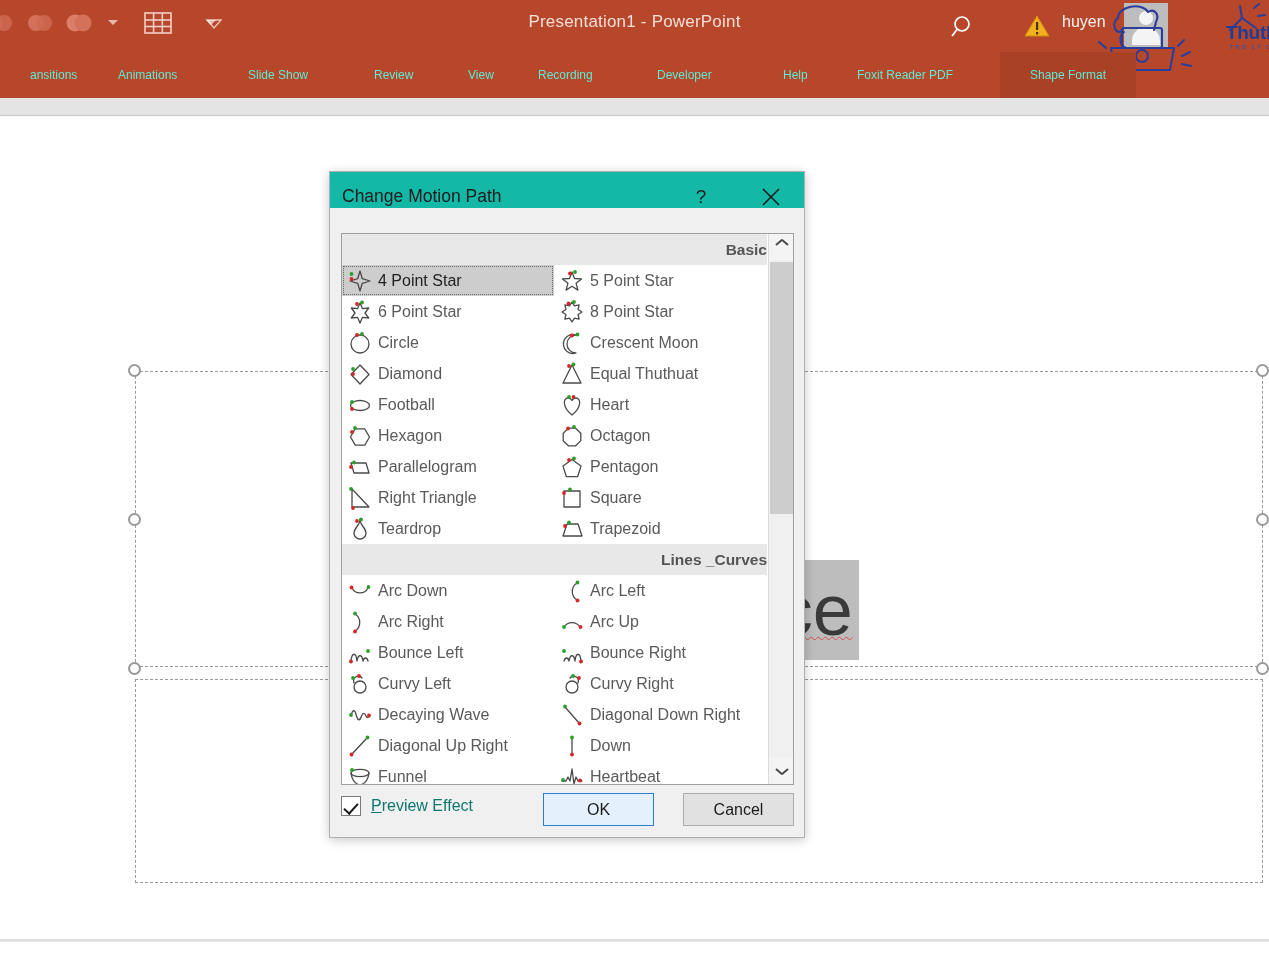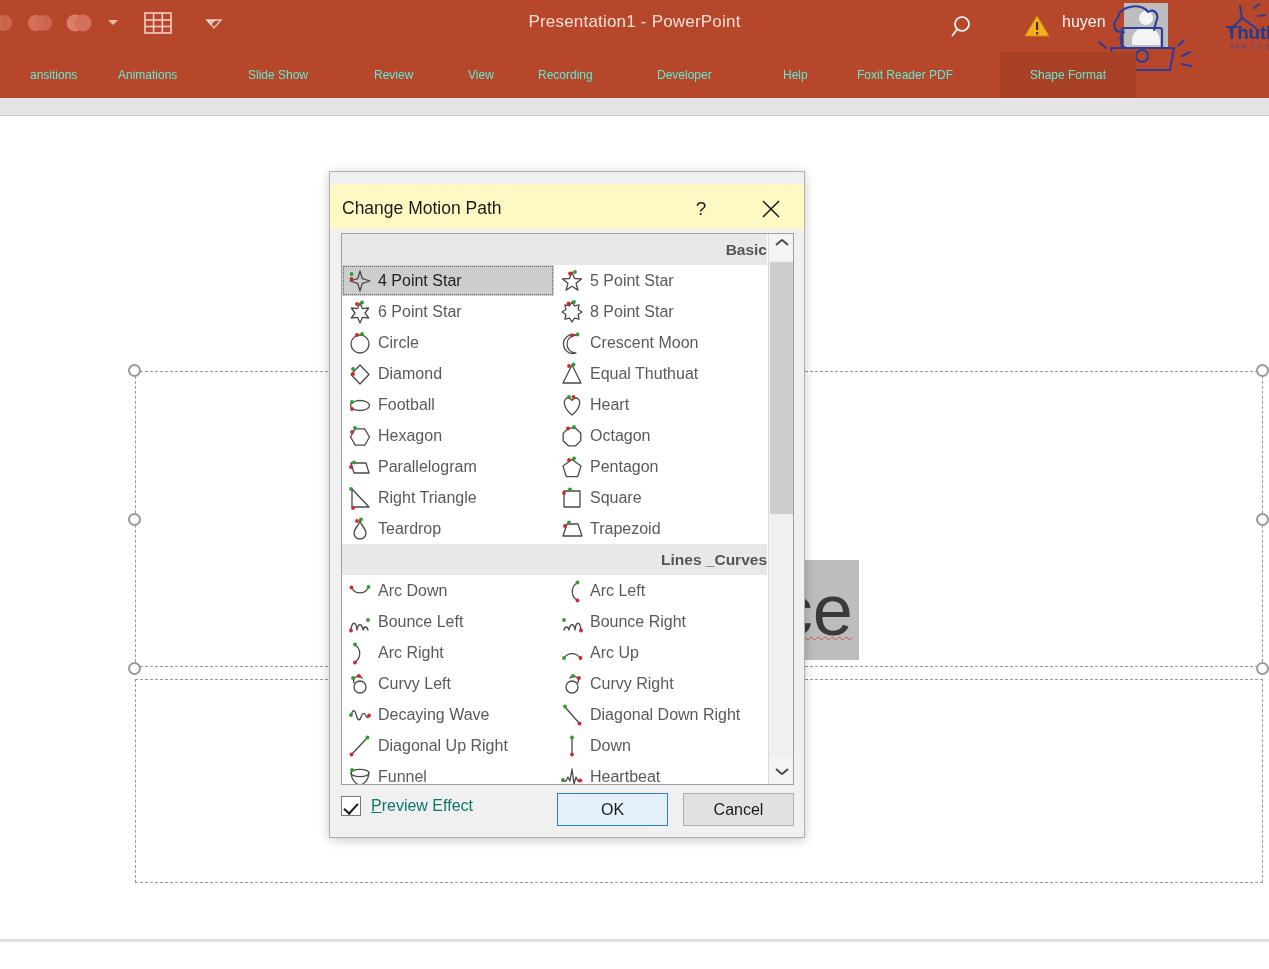--- a/index.html
+++ b/index.html
@@ -122,22 +122,22 @@
     background: #ffffff; border-top: 1px solid #e7e7e7;
   }
 
   
   .dialog {
     position: absolute; left: 329px; top: 171px; width: 476px; height: 667px;
     background: #f0f0f0; border: 1px solid #b0b0b0;
     box-shadow: 0 2px 10px rgba(0,0,0,0.22);
   }
   .dlg-titlebar {
-    position: absolute; left: 0; top: 12px; width: 474px; height: 45px;
-    background: #fef9c3;
+    position: absolute; left: 0; top: 0; width: 474px; height: 36px;
+    background: #14b8a6;
   }
   .dlg-title {
     position: absolute; left: 12px; top: 14px; font-size: 17.5px; color: #1b1b1b;
     white-space: nowrap;
   }
   .dlg-help {
     position: absolute; left: 356px; top: 10px; width: 30px; height: 30px;
     font-size: 19px; color: #1b1b1b; text-align: center; line-height: 30px;
   }
   .dlg-close {
@@ -203,21 +203,21 @@
     border: solid #1b1b1b; border-width: 0 2px 2px 0; transform: rotate(42deg);
   }
   .chk-label {
     margin-left: 10px; font-size: 16px; color: #0f766e; white-space: nowrap;
   }
   .chk-label u { text-decoration: underline; }
   .btn {
     position: absolute; top: 6px; height: 33px; font-size: 16px; color: #1b1b1b;
     display: flex; align-items: center; justify-content: center; white-space: nowrap;
   }
-  .btn-ok { left: 227px; width: 111px; background: #e4f0fb; border: 1px solid #2a7fd4; }
+  .btn-ok { left: 213px; width: 111px; background: #e4f0fb; border: 1px solid #2a7fd4; }
   .btn-cancel { left: 353px; width: 111px; background: #e1e1e1; border: 1px solid #adadad; }
 
   svg { display: block; overflow: visible; }
 </style>
 </head>
 <body>
 
 <div id="app">
 
   <div class="ribbon">
@@ -578,58 +578,58 @@
                   <circle cx="18.5" cy="22.5" r="1.9" fill="#d62728"></circle>
                 </svg>
               </span>
               <span class="lbl">Arc Left</span>
             </div>
           </div>
           <div class="row">
             <div class="cell">
               <span class="glyph">
                 <svg width="26" height="26" viewBox="0 0 26 26">
+                  <path d="M8 5 A10 10 0 0 1 8 22" fill="none" stroke="#4a4a4a" stroke-width="1.3" stroke-linejoin="round" stroke-linecap="round"></path>
+                  <circle cx="8" cy="4.5" r="1.9" fill="#2aa02a"></circle>
+                  <circle cx="8" cy="22.5" r="1.9" fill="#d62728"></circle>
+                </svg>
+              </span>
+              <span class="lbl">Arc Right</span>
+            </div>
+            <div class="cell">
+              <span class="glyph">
+                <svg width="26" height="26" viewBox="0 0 26 26">
+                  <path d="M5 18 A9.5 9.5 0 0 1 21 18" fill="none" stroke="#4a4a4a" stroke-width="1.3" stroke-linejoin="round" stroke-linecap="round"></path>
+                  <circle cx="5" cy="18" r="1.9" fill="#2aa02a"></circle>
+                  <circle cx="21.5" cy="18" r="1.9" fill="#d62728"></circle>
+                </svg>
+              </span>
+              <span class="lbl">Arc Up</span>
+            </div>
+          </div>
+          <div class="row">
+            <div class="cell">
+              <span class="glyph">
+                <svg width="26" height="26" viewBox="0 0 26 26">
                   <path d="M4 21 C5 12 9 12 10 21 C11 14 15 14 16 21 C17 17 20 17 21 21" fill="none" stroke="#4a4a4a" stroke-width="1.3" stroke-linejoin="round" stroke-linecap="round"></path>
                   <circle cx="21" cy="11" r="1.9" fill="#2aa02a"></circle>
                   <circle cx="4" cy="21.5" r="1.9" fill="#d62728"></circle>
                 </svg>
               </span>
               <span class="lbl">Bounce Left</span>
             </div>
             <div class="cell">
               <span class="glyph">
                 <svg width="26" height="26" viewBox="0 0 26 26">
                   <path d="M5 21 C6 17 9 17 10 21 C11 14 15 14 16 21 C17 12 21 12 22 21" fill="none" stroke="#4a4a4a" stroke-width="1.3" stroke-linejoin="round" stroke-linecap="round"></path>
                   <circle cx="5" cy="11" r="1.9" fill="#2aa02a"></circle>
                   <circle cx="22" cy="21.5" r="1.9" fill="#d62728"></circle>
                 </svg>
               </span>
               <span class="lbl">Bounce Right</span>
-            </div>
-          </div>
-          <div class="row">
-            <div class="cell">
-              <span class="glyph">
-                <svg width="26" height="26" viewBox="0 0 26 26">
-                  <path d="M8 5 A10 10 0 0 1 8 22" fill="none" stroke="#4a4a4a" stroke-width="1.3" stroke-linejoin="round" stroke-linecap="round"></path>
-                  <circle cx="8" cy="4.5" r="1.9" fill="#2aa02a"></circle>
-                  <circle cx="8" cy="22.5" r="1.9" fill="#d62728"></circle>
-                </svg>
-              </span>
-              <span class="lbl">Arc Right</span>
-            </div>
-            <div class="cell">
-              <span class="glyph">
-                <svg width="26" height="26" viewBox="0 0 26 26">
-                  <path d="M5 18 A9.5 9.5 0 0 1 21 18" fill="none" stroke="#4a4a4a" stroke-width="1.3" stroke-linejoin="round" stroke-linecap="round"></path>
-                  <circle cx="5" cy="18" r="1.9" fill="#2aa02a"></circle>
-                  <circle cx="21.5" cy="18" r="1.9" fill="#d62728"></circle>
-                </svg>
-              </span>
-              <span class="lbl">Arc Up</span>
             </div>
           </div>
           <div class="row">
             <div class="cell">
               <span class="glyph">
                 <svg width="26" height="26" viewBox="0 0 26 26">
                   <circle cx="13" cy="16" r="6" fill="none" stroke="#4a4a4a" stroke-width="1.3" stroke-linejoin="round" stroke-linecap="round"></circle>
                   <path d="M7 12 C5 6 12 3 15 7" fill="none" stroke="#4a4a4a" stroke-width="1.3" stroke-linejoin="round" stroke-linecap="round"></path>
                   <circle cx="6" cy="7" r="1.9" fill="#2aa02a"></circle>
                   <circle cx="12" cy="5" r="1.9" fill="#d62728"></circle>

